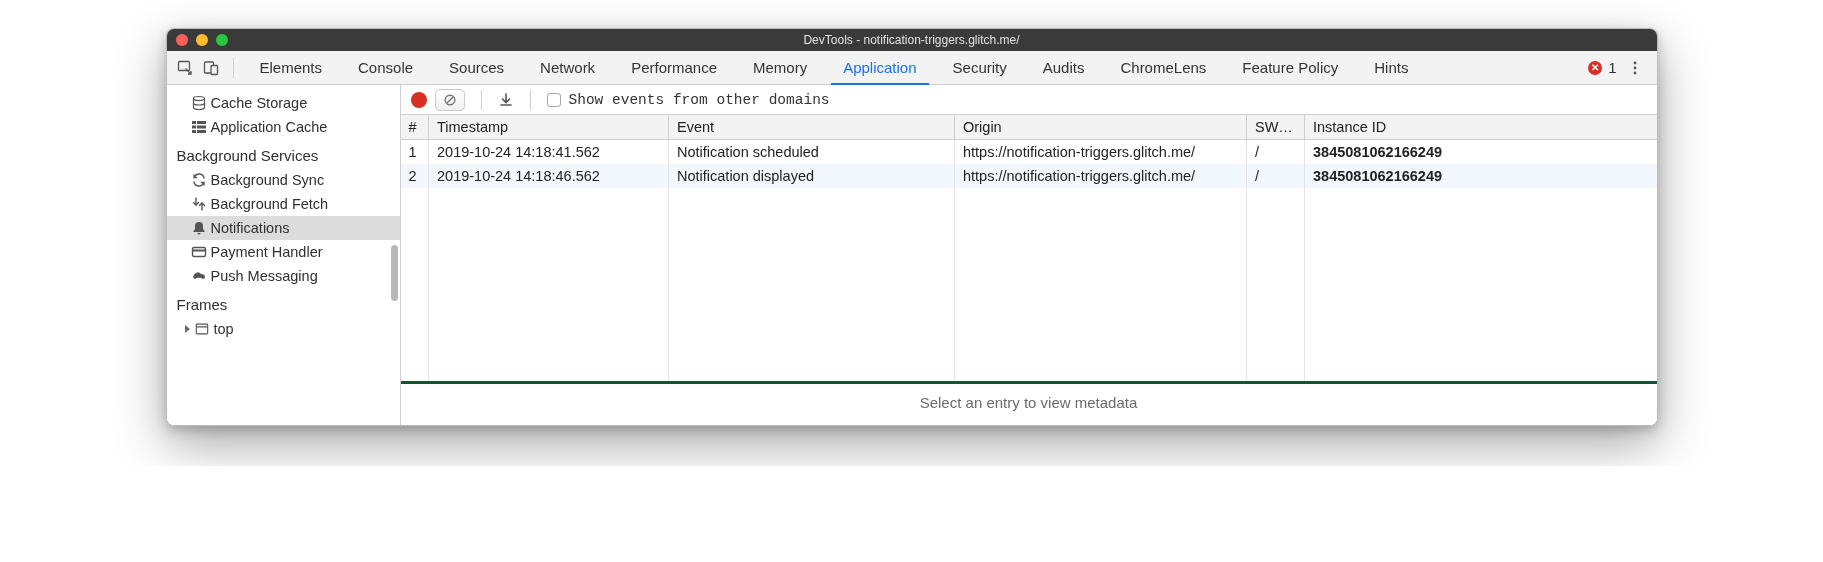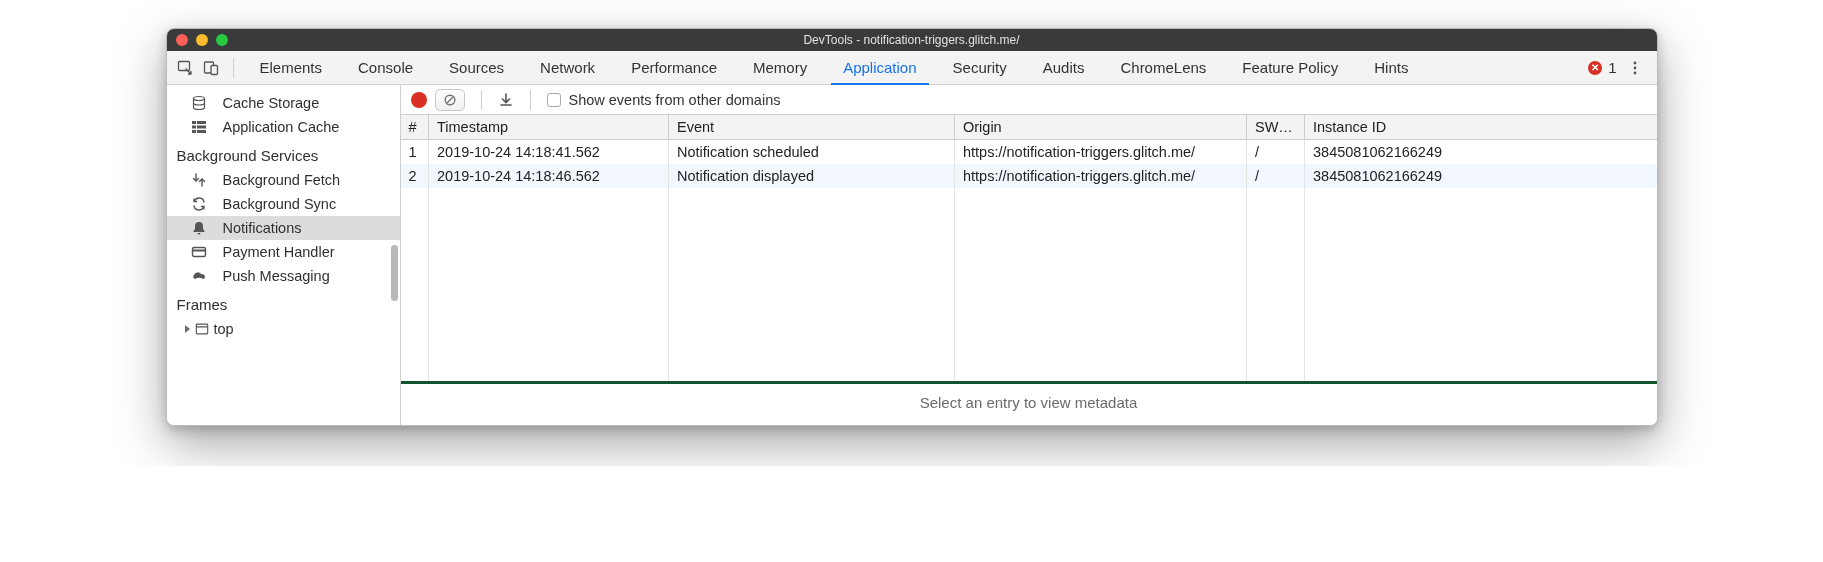--- a/index.html
+++ b/index.html
@@ -133,21 +133,21 @@
     right: 2px;
     top: 160px;
     width: 7px;
     height: 56px;
     background: rgba(0,0,0,0.28);
     border-radius: 4px;
   }
   .sb-item {
     display: flex;
     align-items: center;
-    gap: 16px;
+    gap: 4px;
     padding: 4px 10px 4px 24px;
     color: #303030;
     font-size: 14.5px;
   }
   .sb-item.selected {
     background: #dcdcdc;
   }
   .sb-heading {
     padding: 8px 10px 4px 10px;
     color: #303030;
@@ -174,20 +174,21 @@
     display: flex;
     flex-direction: column;
   }
   .toolbar {
     height: 30px;
     display: flex;
     align-items: center;
     gap: 8px;
     padding: 0 10px;
     border-bottom: 1px solid #d0d0d0;
+    font-family: Liberation Mono, monospace;
   }
   .rec-dot {
     width: 16px; height: 16px; border-radius: 50%;
     background: #d93025;
   }
   .btn-oval {
     width: 30px; height: 22px;
     border: 1px solid #c8c8c8;
     border-radius: 5px;
     background: linear-gradient(#ffffff,#f0f0f0);
@@ -228,21 +229,21 @@
   }
   thead th:last-child { border-right: none; }
   tbody td {
     border-right: 1px solid #e4e4e4;
     padding: 4px 8px;
     font-size: 14.5px;
     color: #222;
     white-space: nowrap;
     overflow: hidden;
   }
-  tbody td:last-child { border-right: none; }
+  tbody td:last-child { border-right: none; font-weight: bold; }
   tbody tr:nth-child(even) { background: #f2f7fd; }
   .col-idx  { width: 28px; }
   .col-ts   { width: 240px; }
   .col-ev   { width: 286px; }
   .col-or   { width: 292px; }
   .col-sw   { width: 58px; }
   .col-iid  { }
   .table-fill { flex:1; display:flex; }
   .table-fill .empty-col {
     border-right: 1px solid #e4e4e4;
@@ -343,38 +344,38 @@
         </span>
         <span>Application Cache</span>
       </div>
 
       <div class="sb-heading">Background Services</div>
 
       <div id="bg-items">
           <div class="sb-item">
             <span class="ico">
               <svg viewBox="0 0 16 16" width="16" height="16" fill="none" stroke="#555" stroke-width="1.4" stroke-linecap="round">
+                <path d="M13 6 A5 5 0 0 0 3.5 5"></path>
+                <path d="M3 10 A5 5 0 0 0 12.5 11"></path>
+                <path d="M3 3 V5.5 H5.5"></path>
+                <path d="M13 13 V10.5 H10.5"></path>
+              </svg>
+            </span>
+            <span>Background Sync</span>
+          </div>
+          <div class="sb-item">
+            <span class="ico">
+              <svg viewBox="0 0 16 16" width="16" height="16" fill="none" stroke="#555" stroke-width="1.4" stroke-linecap="round">
                 <path d="M5 2 V9"></path>
                 <path d="M2.5 6.5 L5 9 L7.5 6.5"></path>
                 <path d="M11 14 V7"></path>
                 <path d="M8.5 9.5 L11 7 L13.5 9.5"></path>
               </svg>
             </span>
             <span>Background Fetch</span>
-          </div>
-          <div class="sb-item">
-            <span class="ico">
-              <svg viewBox="0 0 16 16" width="16" height="16" fill="none" stroke="#555" stroke-width="1.4" stroke-linecap="round">
-                <path d="M13 6 A5 5 0 0 0 3.5 5"></path>
-                <path d="M3 10 A5 5 0 0 0 12.5 11"></path>
-                <path d="M3 3 V5.5 H5.5"></path>
-                <path d="M13 13 V10.5 H10.5"></path>
-              </svg>
-            </span>
-            <span>Background Sync</span>
           </div>
           <div class="sb-item selected">
             <span class="ico">
               <svg viewBox="0 0 16 16" width="16" height="16" fill="#555">
                 <path d="M8 2 a4 4 0 0 1 4 4 v3 l1.5 2 v1 H2.5 v-1 L4 9 V6 a4 4 0 0 1 4-4 Z"></path>
                 <path d="M6.5 13 a1.5 1.5 0 0 0 3 0 Z"></path>
               </svg>
             </span>
             <span>Notifications</span>
           </div>

